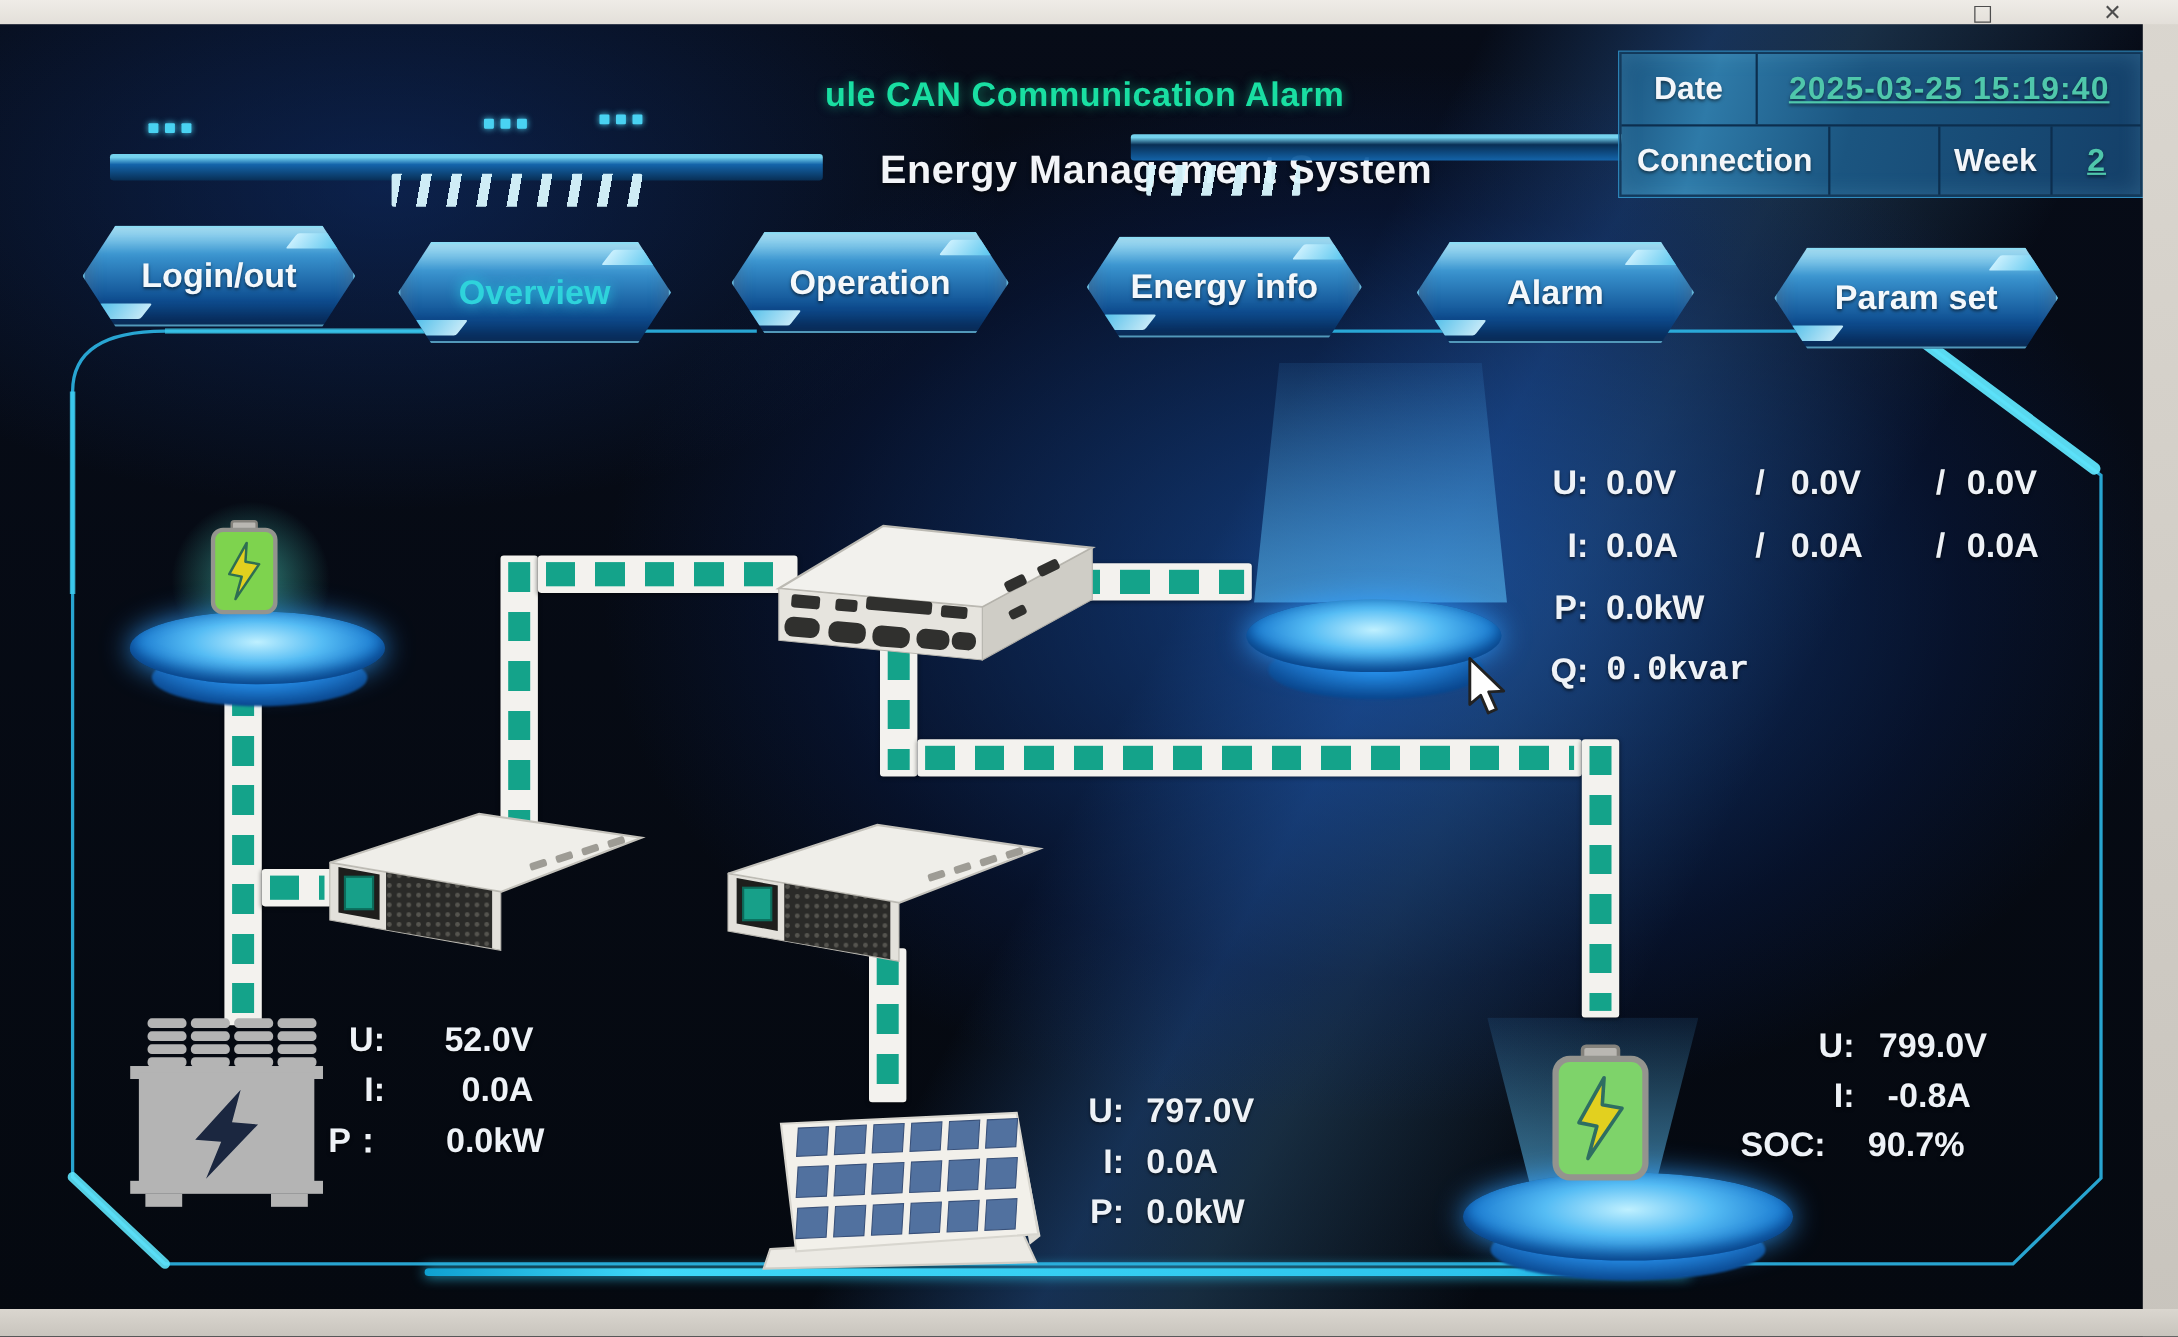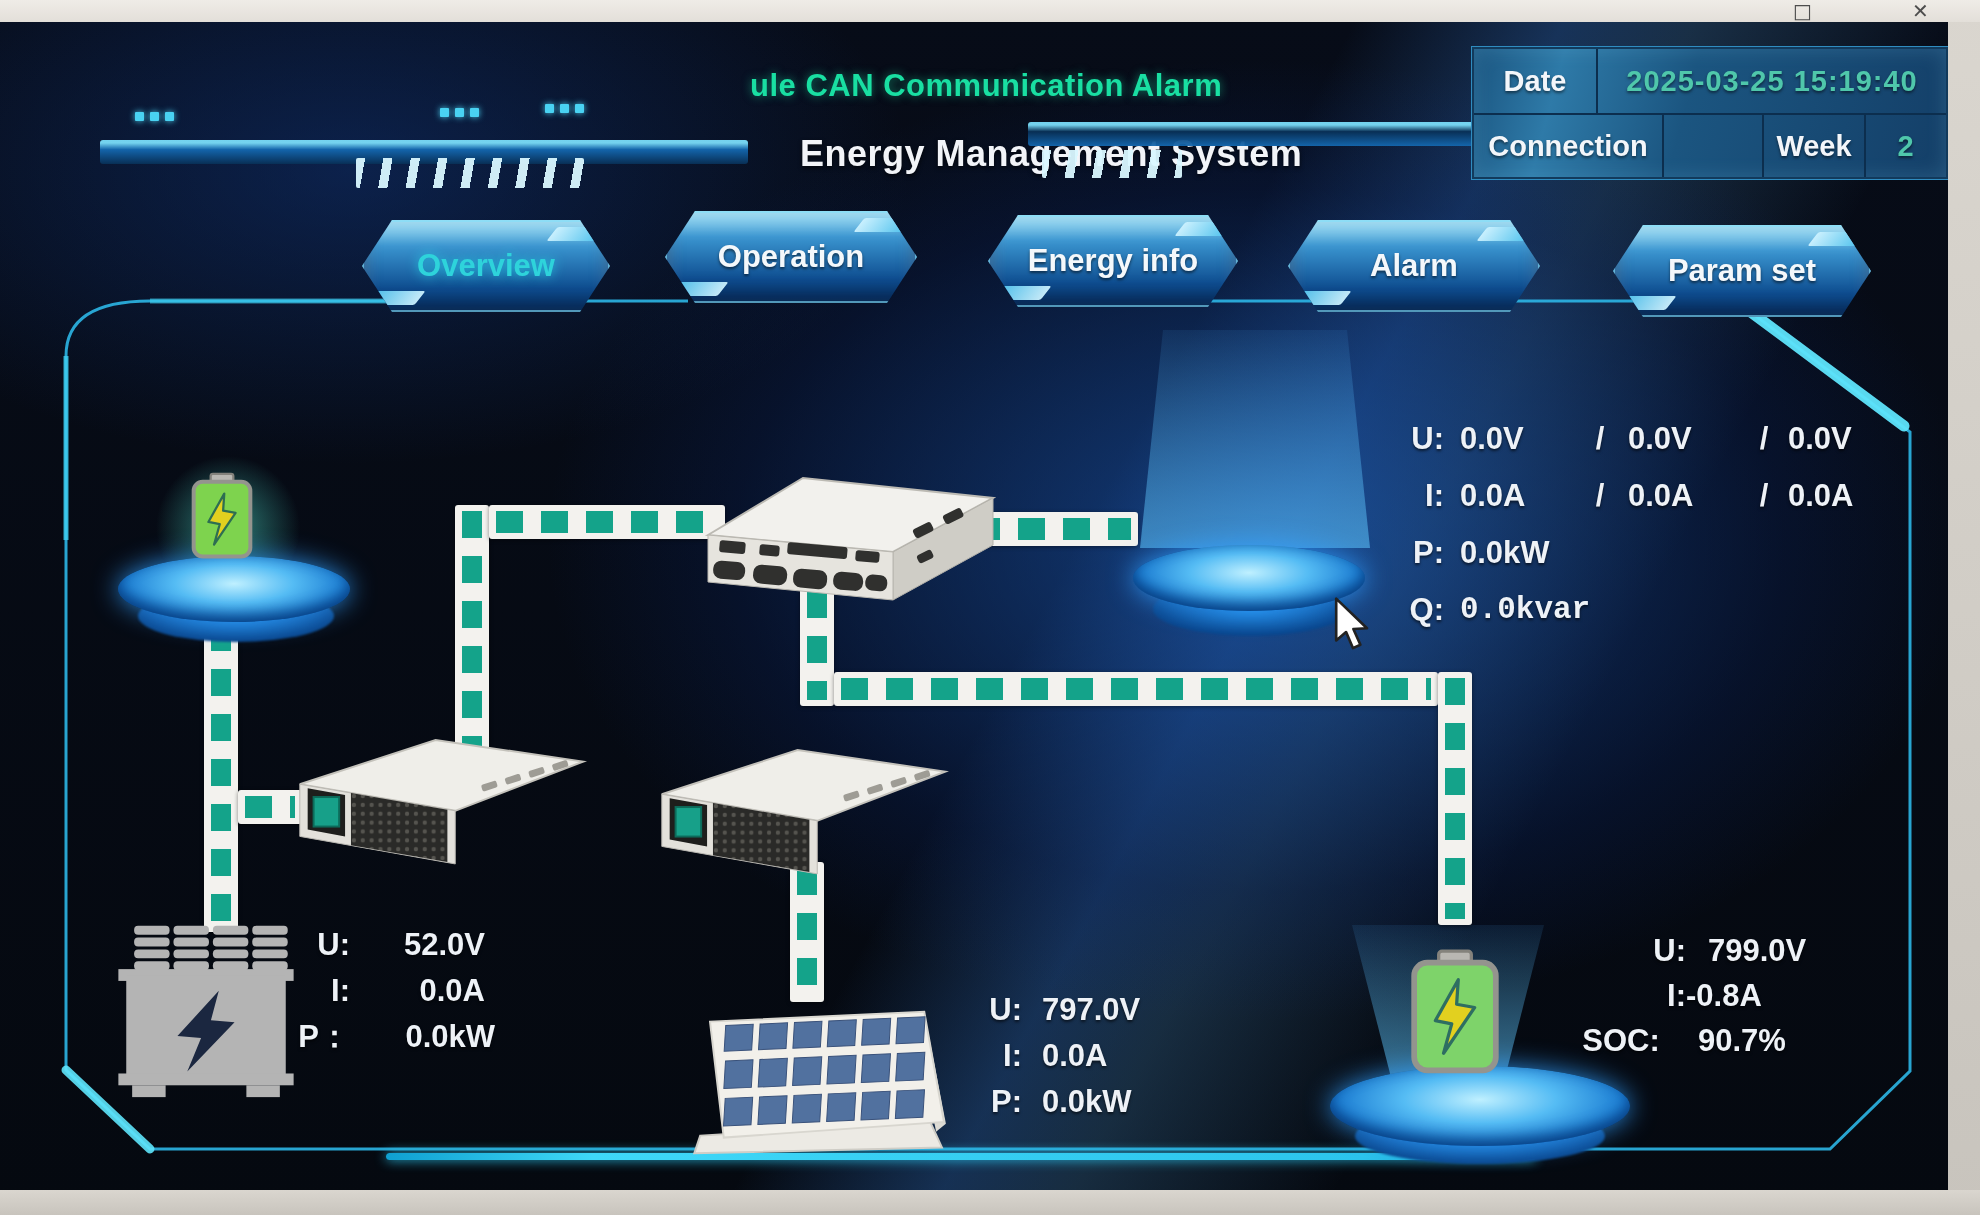--- a/index.html
+++ b/index.html
@@ -30,21 +30,21 @@
   .info{position:absolute;left:1472px;top:47px;width:472px;height:128px;z-index:20;
         border:2px solid #123a5c;outline:1px solid #2f8cc0;
         background:linear-gradient(105deg,#1b5580 0%,#2e7aa8 18%,#1b5580 45%,#143f68 100%);
         box-shadow:inset 0 0 20px rgba(140,220,255,.18);display:grid;grid-template-rows:1fr 1fr;}
   .info .r{display:grid;}
   .info .r1{grid-template-columns:122px 1fr;}
   .info .r2{grid-template-columns:188px 100px 102px 1fr;border-top:2px solid #0c2e4e;}
   .info .cell{display:flex;align-items:center;justify-content:center;font-weight:bold;font-size:29px;color:#f3f6fa;
         text-shadow:0 2px 3px rgba(0,0,0,.5);border-left:2px solid #0c2e4e;overflow:hidden;white-space:nowrap;}
   .info .cell:first-child{border-left:none;}
-  .info .val{color:#4fc7ab;letter-spacing:1px;}
+  .info .val{color:#4fc7ab;letter-spacing:1px;text-decoration:underline;}
   
   .nav{position:absolute;height:92px;display:flex;align-items:center;justify-content:center;z-index:20;
        clip-path:polygon(30px 0,calc(100% - 30px) 0,100% 50%,calc(100% - 30px) 100%,30px 100%,0 50%);
        background:linear-gradient(180deg,#8edcf6 0%,#3a95d0 28%,#0e4d90 75%,#0a3a74 100%);
        box-shadow:inset 0 0 0 2px rgba(130,225,252,.6), inset 0 12px 20px rgba(255,255,255,.28), inset 0 -10px 18px rgba(4,20,48,.6);
        font-weight:bold;font-size:31px;color:#f4f8fb;text-shadow:0 2px 3px rgba(0,0,0,.55);}
   .nav::before{content:"";position:absolute;right:10px;top:7px;width:48px;height:14px;border-radius:2px;
        background:linear-gradient(90deg,#cdf2ff,#57c6ef);transform:skewX(-38deg);opacity:.95;}
   .nav::after{content:"";position:absolute;left:10px;bottom:7px;width:48px;height:14px;border-radius:2px;
        background:linear-gradient(90deg,#57c6ef,#cdf2ff);transform:skewX(-38deg);opacity:.95;}
@@ -136,20 +136,23 @@
       <div class="cell val">2025-03-25 15:19:40</div>
     </div>
     <div class="r r2">
       <div class="cell">Connection</div>
       <div class="cell val"></div>
       <div class="cell">Week</div>
       <div class="cell val">2</div>
     </div>
   </div>
 
+  <div class="nav" style="left:75px;top:205px;width:248px;">
+      <span>Login/out</span>
+    </div>
   <div class="nav active" style="left:362px;top:220px;width:248px;">
       <span>Overview</span>
     </div>
   <div class="nav" style="left:665px;top:211px;width:252px;">
       <span>Operation</span>
     </div>
   <div class="nav" style="left:988px;top:215px;width:250px;">
       <span>Energy info</span>
     </div>
   <div class="nav" style="left:1288px;top:220px;width:252px;align-items:center;">
@@ -382,21 +385,21 @@
     </div>
   </div>
 
   <div class="mblk" style="left:1556px;top:928px;">
     <div class="mrow" style="height:45px;">
       <span class="lblR" style="width:130px;">U:</span>
       <span class="valL" style="margin-left:22px;">799.0V</span>
     </div>
     <div class="mrow" style="height:45px;">
       <span class="lblR" style="width:130px;">I:</span>
-      <span class="valL" style="">-0.8A</span>
+      <span class="valL" style="margin-left:30px;">-0.8A</span>
     </div>
     <div class="mrow" style="height:45px;">
       <span class="lblR" style="width:130px;text-align:center;">SOC:</span>
       <span class="valL" style="margin-left:12px;">90.7%</span>
     </div>
   </div>
 
   <svg class="cursor" style="left:1334px;top:596px;" width="44" height="58" viewBox="0 0 20 26">
     <path d="M1,1 L1,20 L5.5,16.2 L8.6,23.5 L12,22 L8.8,14.8 L15,14.5 Z" fill="#ffffff" stroke="#222222" stroke-width="1.2" stroke-linejoin="round"></path>
   </svg>

